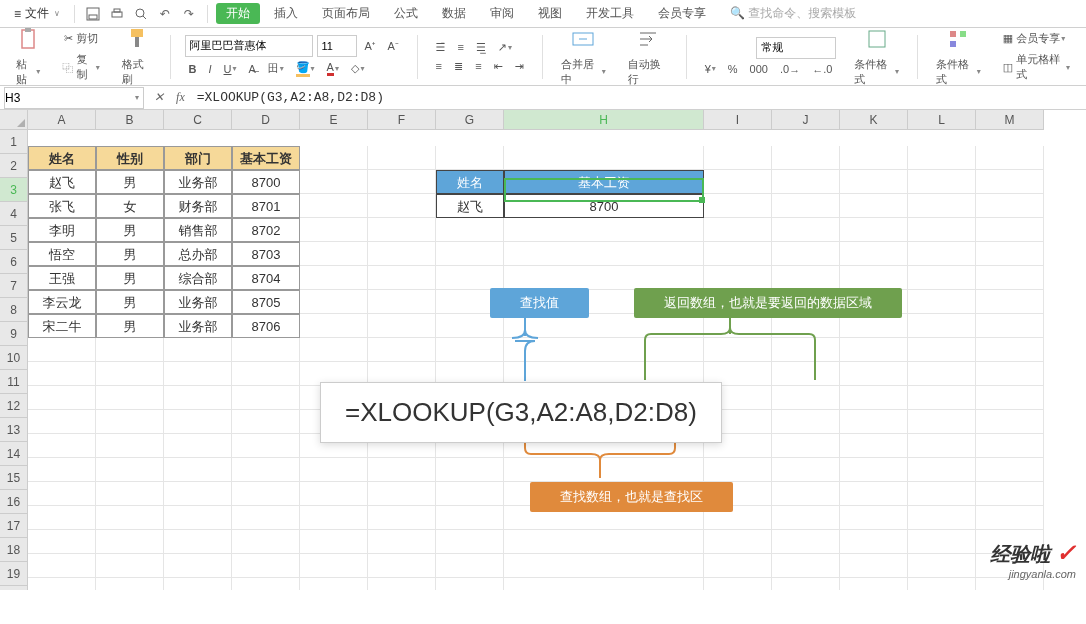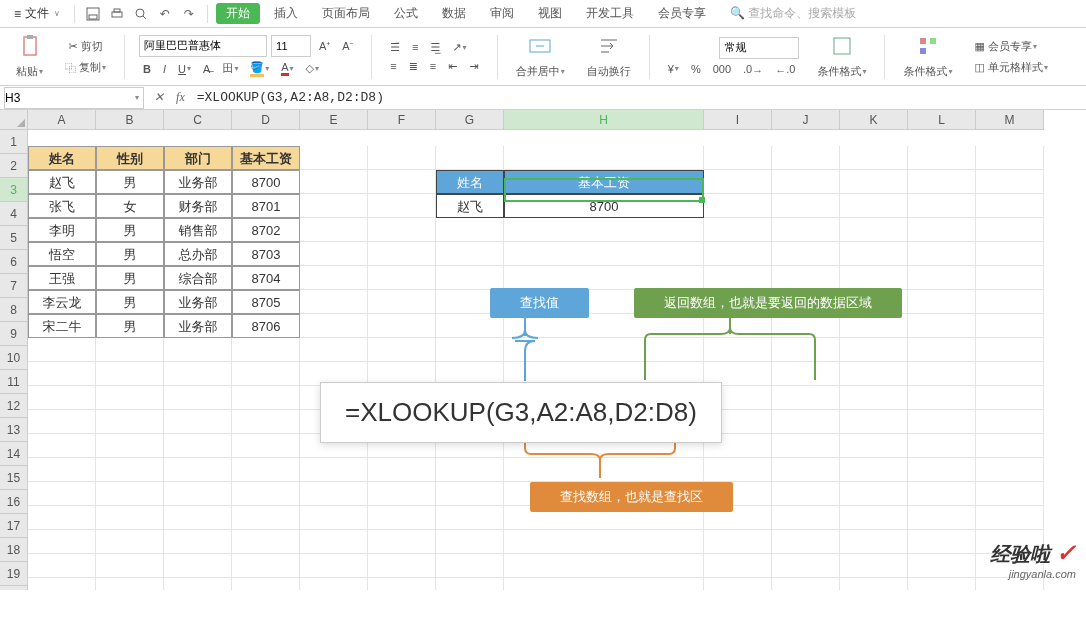--- a/index.html
+++ b/index.html
@@ -125,20 +125,29 @@
         </svg>
     </div>
     <div class="rbtn">
         <span>粘贴</span>
         <span class="dd">▾</span>
       </div>
   </div>
   <div class="rgroup">
     <div class="rbtn"><span>✂</span>&nbsp;<span>剪切</span></div>
     <div class="rbtn"><span>⿻</span>&nbsp;<span>复制</span><span class="dd">▾</span></div>
+  </div>
+  <div class="rgroup">
+    <div class="rbtn">
+      <svg class="big-icon" viewBox="0 0 24 24">
+          <rect x="6" y="2" width="12" height="8" fill="#f5c060"></rect>
+          <rect x="10" y="10" width="4" height="10" fill="#888"></rect>
+        </svg>
+    </div>
+    <div class="rbtn">格式刷</div>
   </div>
   <div class="rsep"></div>
   <div class="rgroup" style="align-items:flex-start">
     <div class="rgroup-row">
       <input class="font-select" value="阿里巴巴普惠体" style="">
       <input class="size-select" value="11" style="">
       <div class="rbtn">A⁺</div>
       <div class="rbtn">A⁻</div>
     </div>
     <div class="rgroup-row">

